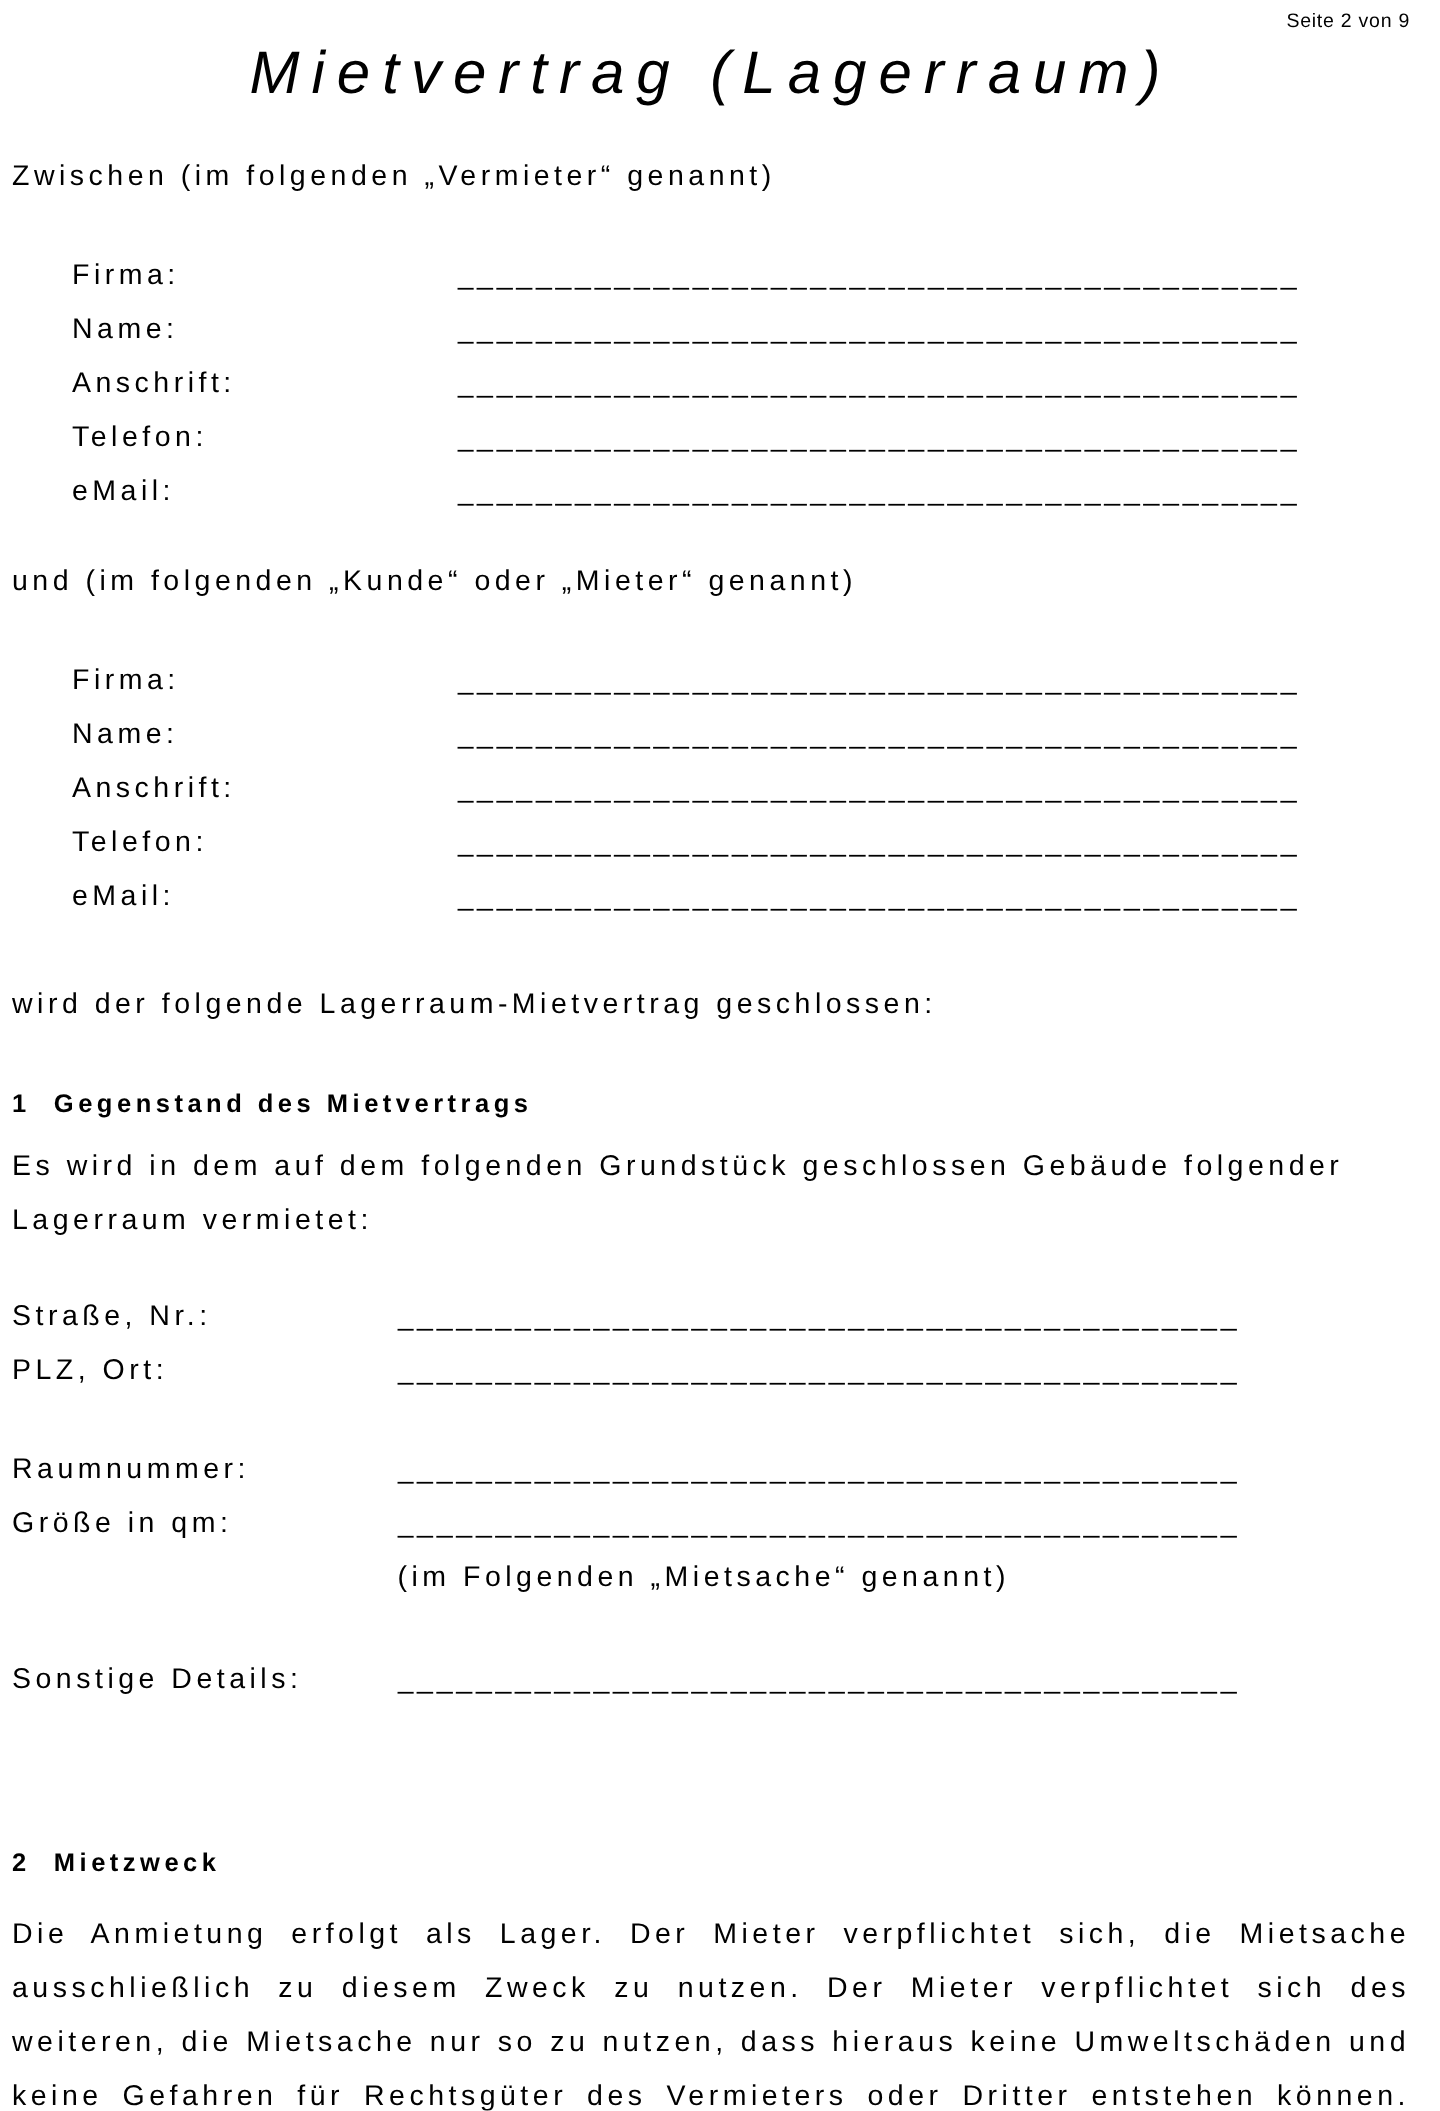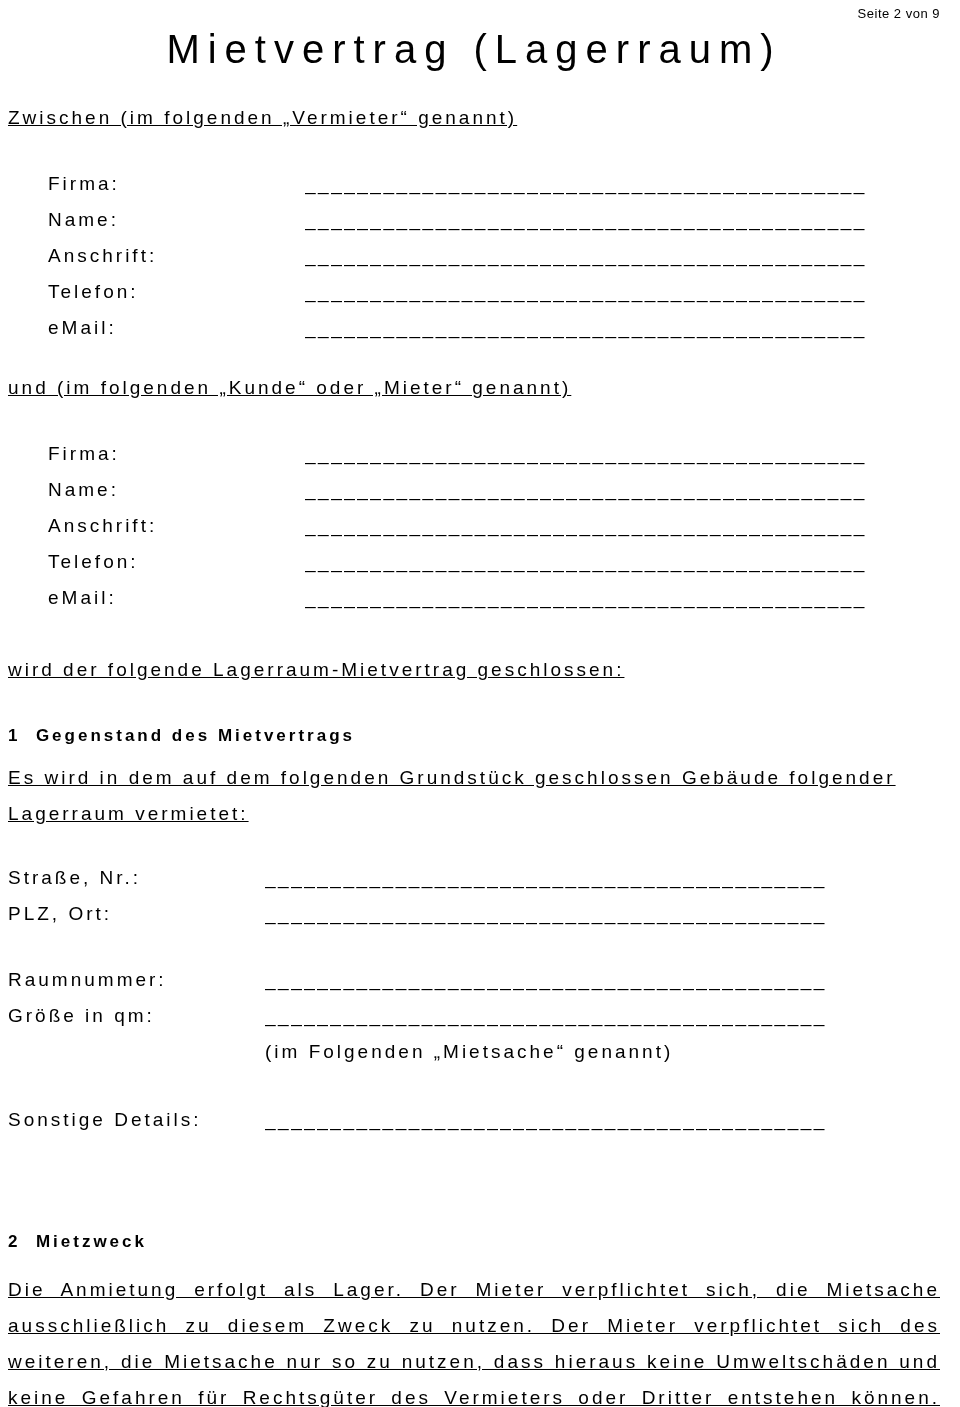--- a/index.html
+++ b/index.html
@@ -20,31 +20,31 @@
     width: 960px;
   }
   .page-indicator {
     text-align: right;
     font-size: 13px;
     letter-spacing: 0.5px;
     padding-right: 0px;
   }
   .doc-title {
     text-align: center;
+    font-style: italic;
     font-weight: 400;
     font-size: 40px;
     letter-spacing: 8px;
     margin: 6px 0 28px 0;
     white-space: nowrap;
   }
   .body-text {
     font-size: 19px;
     letter-spacing: 3px;
     line-height: 36px;
-    text-decoration: underline;
   }
   .intro-line {
     margin-bottom: 30px;
   }
   .closing-line {
     margin-top: 36px;
   }
   .field-group {
     margin-bottom: 24px;
     margin-left: 40px;

